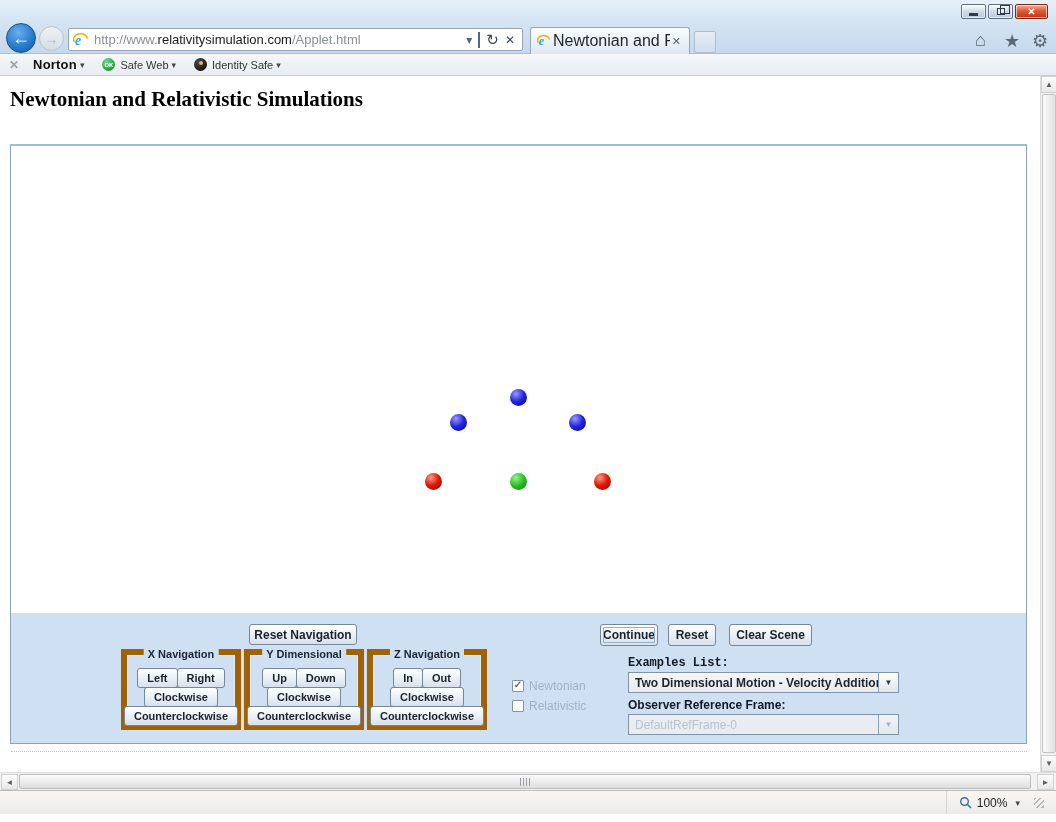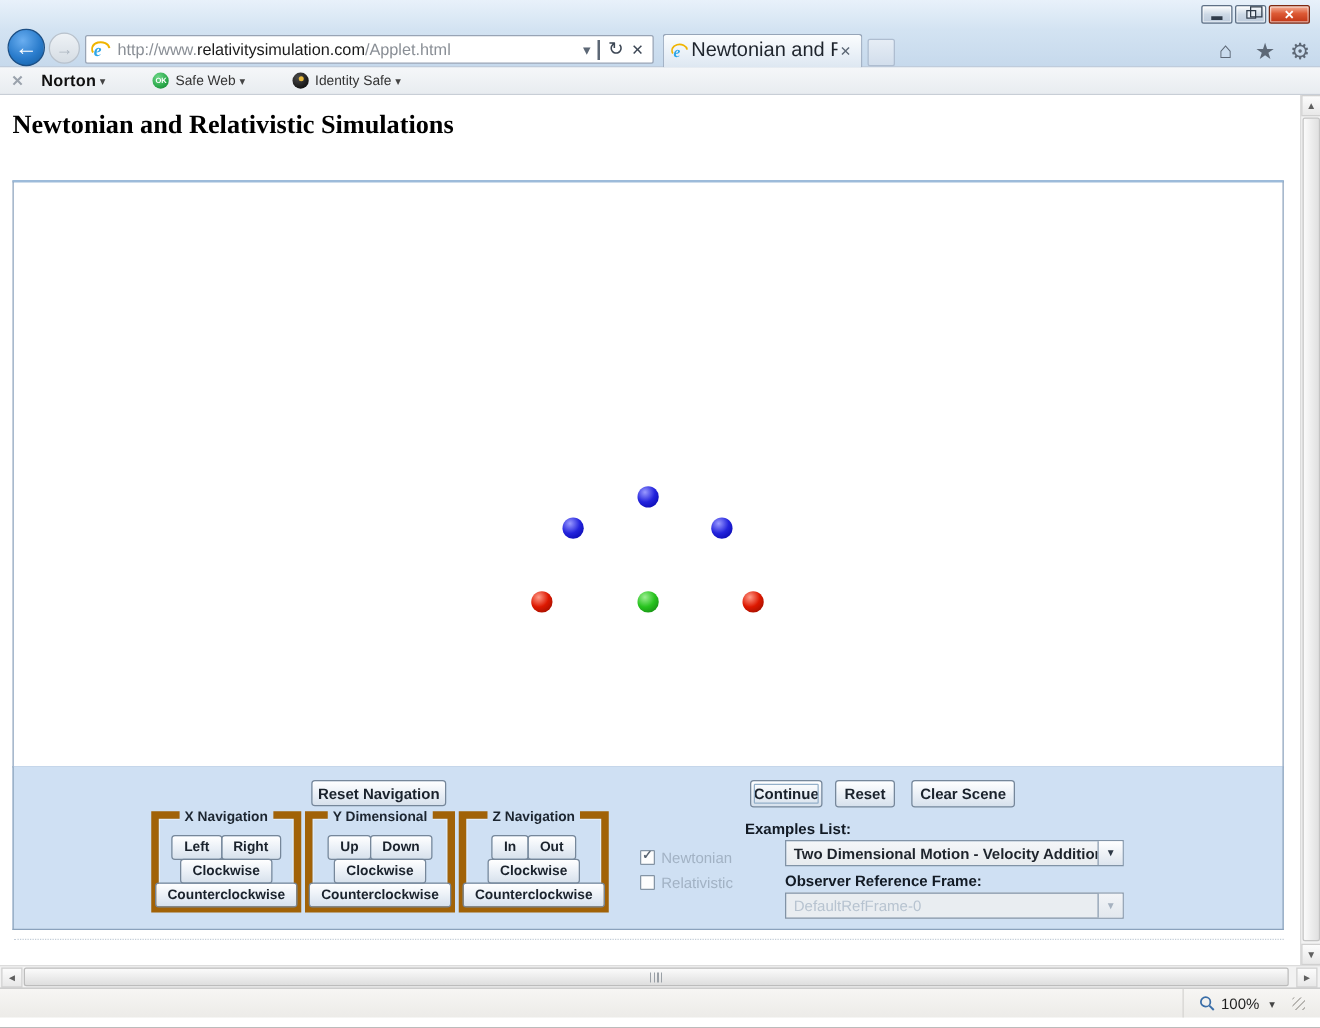--- a/index.html
+++ b/index.html
@@ -52,21 +52,21 @@
     background:linear-gradient(#e6edf5,#d2deec); border:1px solid #aebdd0; border-radius:2px; }
   .chromeico { position:absolute; top:30px; font-size:18px; color:#5d6876; }
 
   
   .nortonbar { position:absolute; left:0; top:54px; width:1056px; height:22px;
     background:linear-gradient(#f5f7f9,#e8ecf0); border-bottom:1px solid #c8ced6;
     display:flex; align-items:center; font-size:11px; color:#333; }
   .nb-x { margin-left:9px; color:#9aa2ac; font-size:12px; font-weight:bold; }
   .nb-brand { margin-left:14px; font-size:13px; font-weight:bold; color:#101010; letter-spacing:.2px; }
   .caret { font-size:9px; color:#444; margin-left:3px; }
-  .nb-item { display:flex; align-items:center; margin-left:38px; }
+  .nb-item { display:flex; align-items:center; margin-left:18px; }
   .okball { width:13px; height:13px; border-radius:50%; background:radial-gradient(circle at 35% 30%, #6fd98a, #2aa84a 60%, #147a2e);
     color:#fff; font-size:6px; font-weight:bold; display:flex; align-items:center; justify-content:center; margin-right:5px; }
   .idball { width:13px; height:13px; border-radius:50%; background:radial-gradient(circle at 35% 30%, #4a4a4a, #161616 70%);
     position:relative; margin-right:5px; }
   .idball::after { content:""; position:absolute; left:4.5px; top:3px; width:4px; height:4px; border-radius:50%; background:#e7b93c; }
 
   
   .heading { position:absolute; left:10px; top:87px; font-family:"Liberation Serif", serif;
     font-size:21px; font-weight:bold; color:#000; }
 
@@ -278,21 +278,21 @@
     <span class="cblabel">Relativistic</span>
   </div>
 
   <div class="jbtn" style="left:600px; top:624px; width:58px; height:22px;">
     <span>Continue</span>
       <span class="focus-ring"></span>
   </div>
   <div class="jbtn" style="left:668px; top:624px; width:48px; height:22px;">Reset</div>
   <div class="jbtn" style="left:729px; top:624px; width:83px; height:22px;">Clear Scene</div>
 
-  <div class="flabel" style="left:596px; top:656px;">Examples List:</div>
+  <div class="flabel" style="left:628px; top:656px;font-family:Liberation Mono, monospace;">Examples List:</div>
   <div class="combo" style="left:628px; top:672px;">
     <div class="ctext">Two Dimensional Motion - Velocity Addition</div>
     <div class="carrow">▼</div>
   </div>
 
   <div class="flabel" style="left:628px; top:698px;">Observer Reference Frame:</div>
   <div class="combo disabled" style="left:628px; top:714px;">
     <div class="ctext">DefaultRefFrame-0</div>
     <div class="carrow">▼</div>
   </div>

